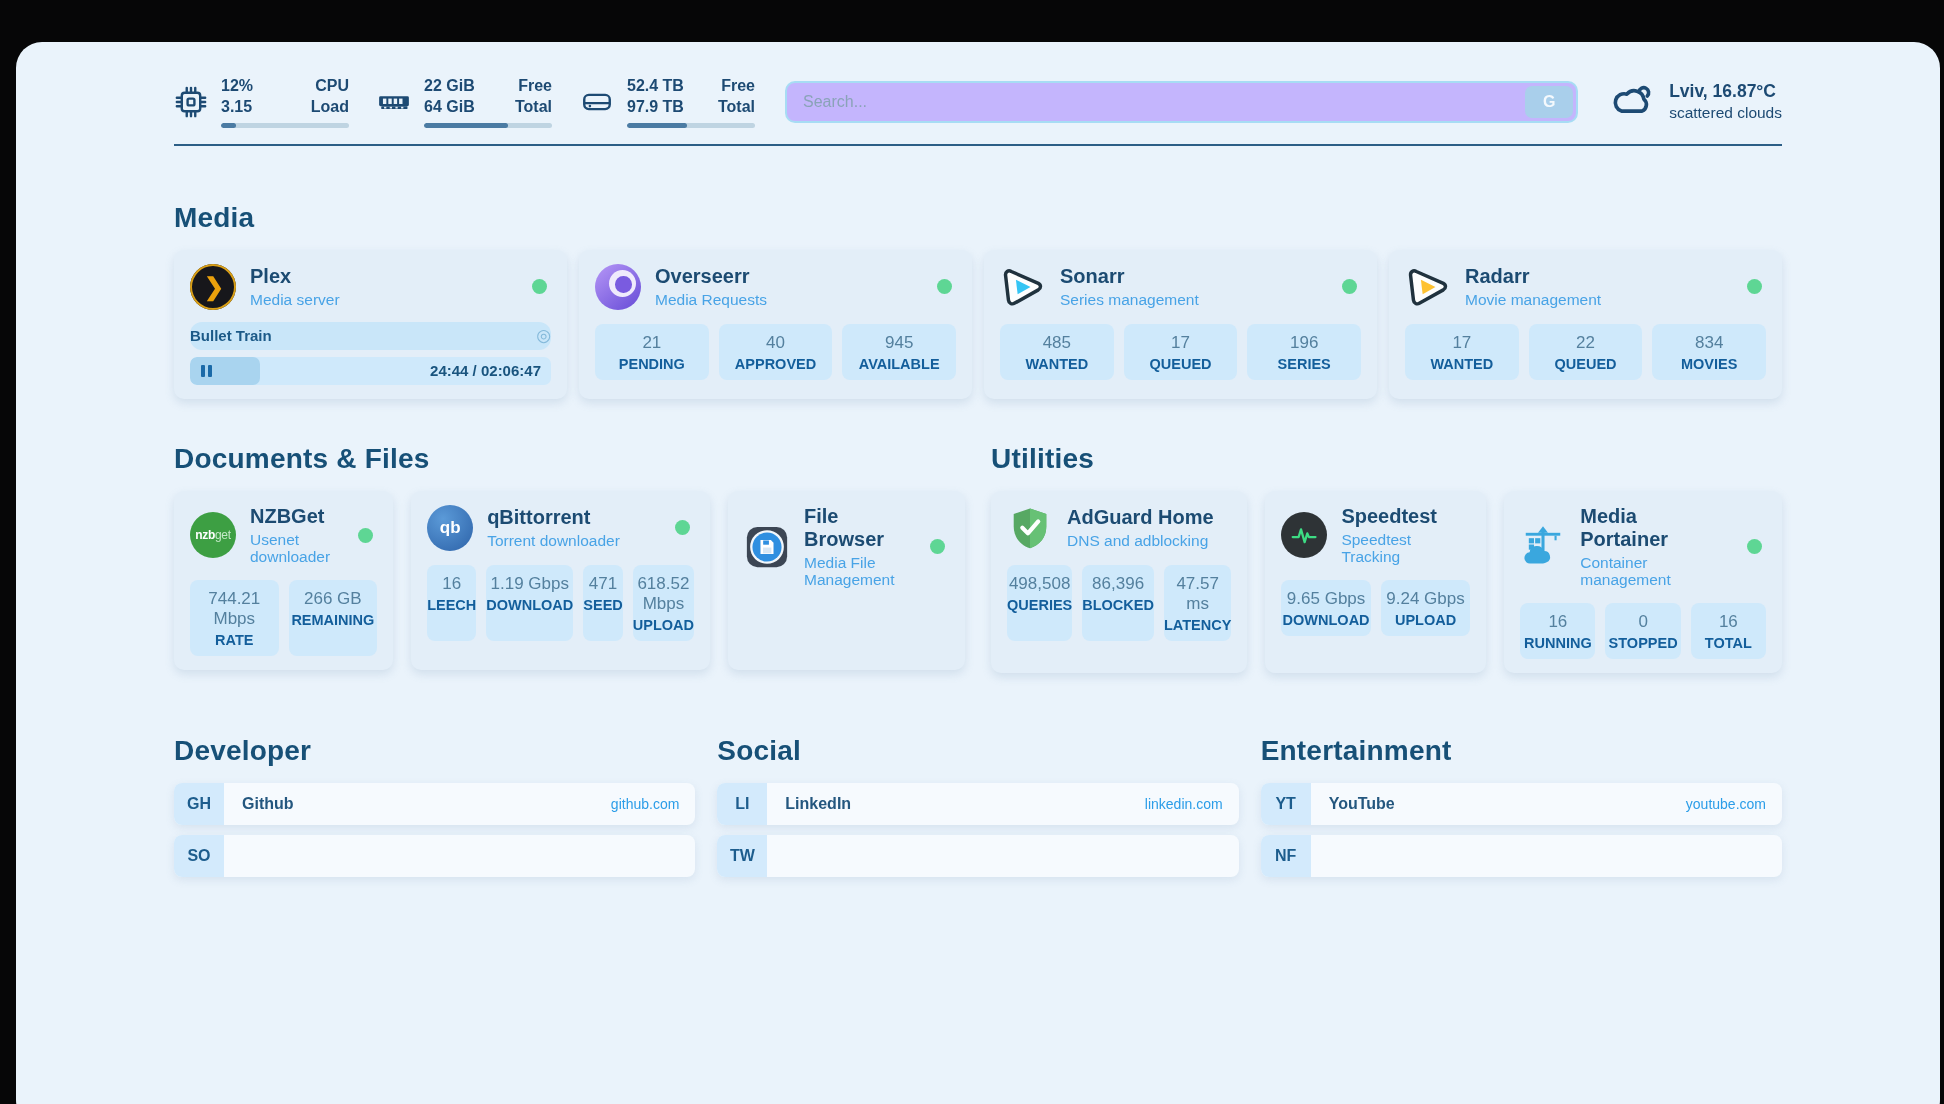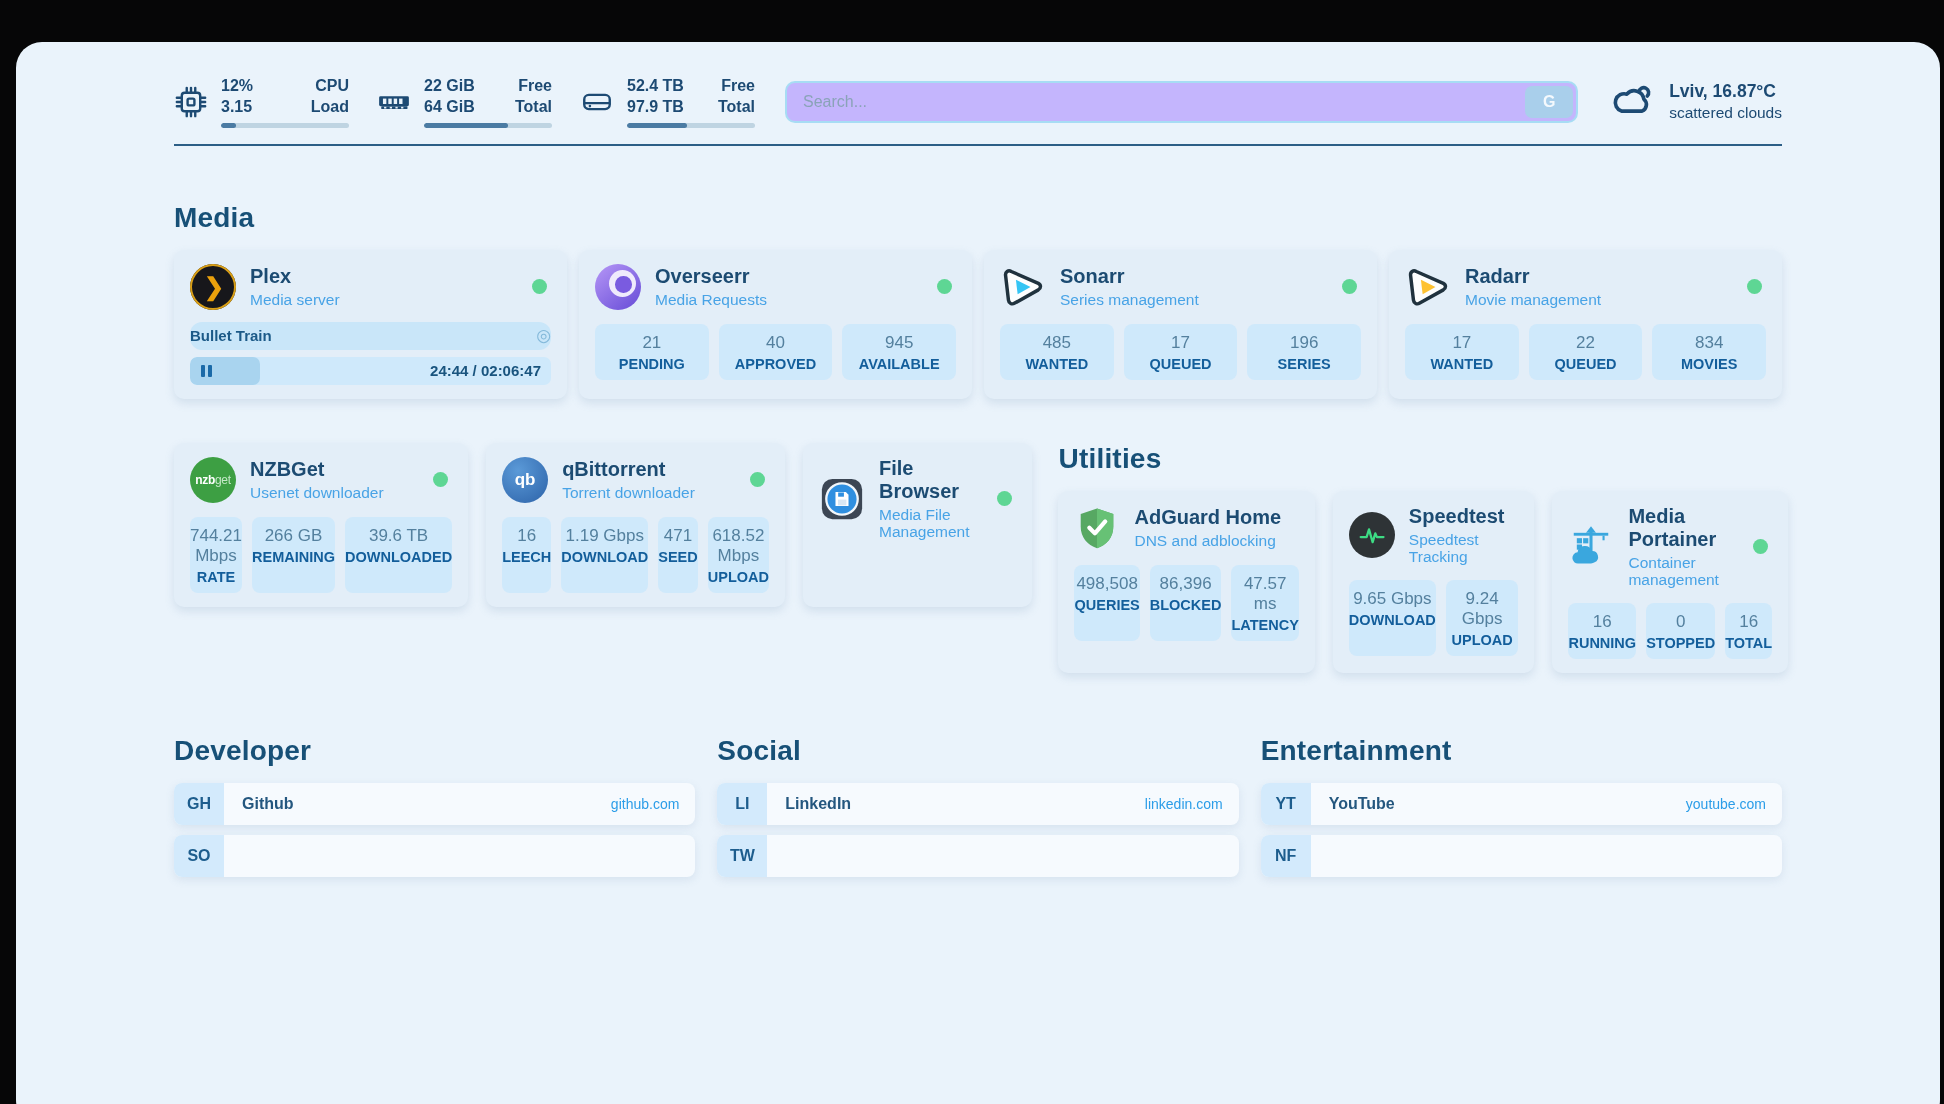--- a/index.html
+++ b/index.html
@@ -342,20 +342,21 @@
               <div class="sb-value">834</div>
               <div class="sb-label">MOVIES</div>
             </div>
           </div>
         </div>
       </div>
     </section>
 
     <div class="two-col">
       <section>
+        <h2 class="section-title">Documents &amp; Files</h2>
         <div class="col-stack">
 
           <div class="card">
             <div class="card-head">
               <span class="app-icon circle nzbget-bg">
                 <span class="nzb-text"><span>nzb</span><span class="lite">get</span></span>
               </span>
               <div class="app-titles">
                 <div class="app-title">NZBGet</div>
                 <div class="app-desc">Usenet downloader</div>
@@ -364,24 +365,20 @@
               <span class="status-dot"></span>
             </div>
             <div class="stat-row">
               <div class="stat-box">
                 <div class="sb-value">744.21 Mbps</div>
                 <div class="sb-label">RATE</div>
               </div>
               <div class="stat-box">
                 <div class="sb-value">266 GB</div>
                 <div class="sb-label">REMAINING</div>
-              </div>
-              <div class="stat-box">
-                <div class="sb-value">39.6 TB</div>
-                <div class="sb-label">DOWNLOADED</div>
               </div>
             </div>
           </div>
 
           <div class="card">
             <div class="card-head">
               <span class="app-icon circle qb-bg">
                 <span class="qb-text">qb</span>
               </span>
               <div class="app-titles">

